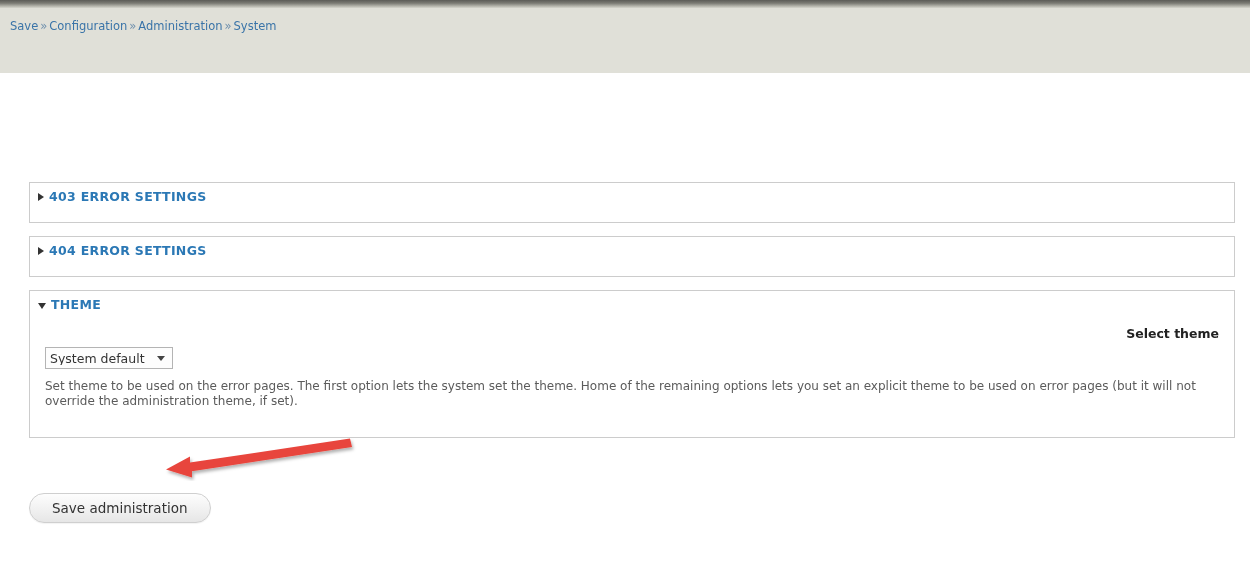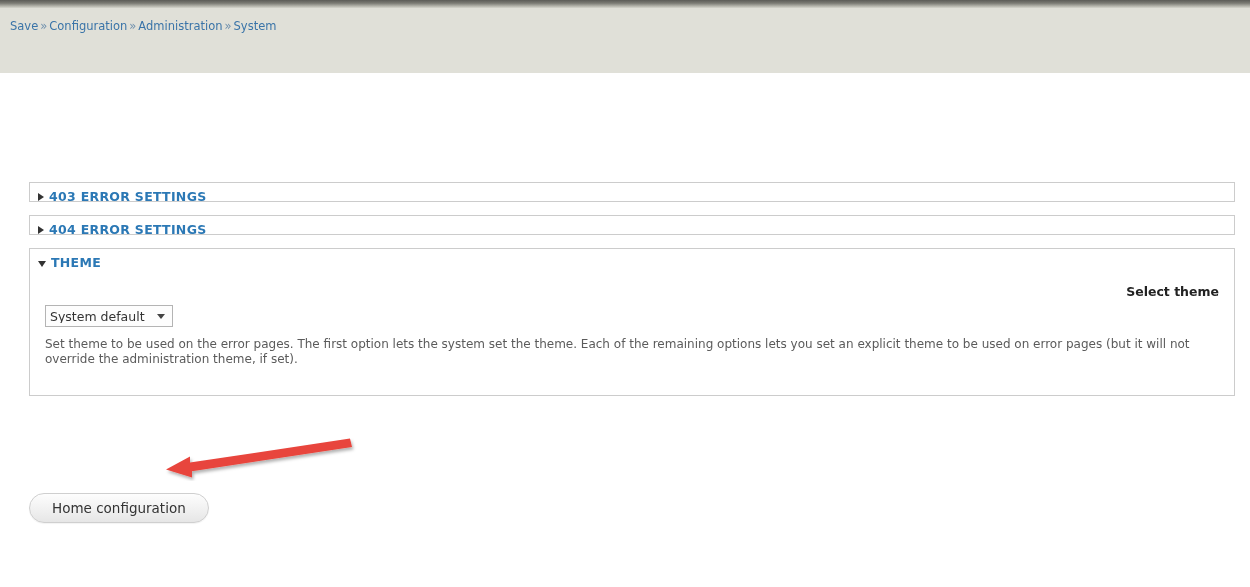--- a/index.html
+++ b/index.html
@@ -97,21 +97,21 @@
 
   
   .fieldset {
     border: 1px solid #ccc;
     background: #fff;
     box-sizing: border-box;
     margin-bottom: 13px;
     position: relative;
   }
   .fieldset.collapsed {
-    height: 20px;
+    height: 41px;
     padding-left: 40px;
   }
   .fieldset-legend {
     position: absolute;
     left: 8px;
     top: 6px;
     display: flex;
     align-items: center;
     cursor: pointer;
     user-select: none;
@@ -276,28 +276,28 @@
       <div class="fieldset-body">
         <label class="form-item-label">Select theme</label>
 
         <span class="select-wrap">
           <select class="theme-select">
             <option>System default</option>
           </select>
           <span class="select-arrow"></span>
         </span>
 
-        <div class="description">Set theme to be used on the error pages. The first option lets the system set the theme. Each of the remaining options lets you set an explicit theme to be used on error pages (but it will not override the administration theme, if set).</div>
+        <div class="description">Set theme to be used on the error pages. The first option lets the system set the theme. Home of the remaining options lets you set an explicit theme to be used on error pages (but it will not override the administration theme, if set).</div>
       </div>
     </div>
 
   </div>
 
   <div class="save-row">
-    <button class="save-button">Home configuration</button>
+    <button class="save-button">Save administration</button>
   </div>
 
   <div class="annotation-arrow">
     <svg width="200" height="50" viewBox="0 0 200 50" xmlns="http://www.w3.org/2000/svg">
       <defs>
         <filter id="arrowShadow" x="-30%" y="-30%" width="180%" height="180%">
           <feDropShadow dx="1.5" dy="2.5" stdDeviation="1.6" flood-color="#000000" flood-opacity="0.30"></feDropShadow>
         </filter>
       </defs>
       <g filter="url(#arrowShadow)">

